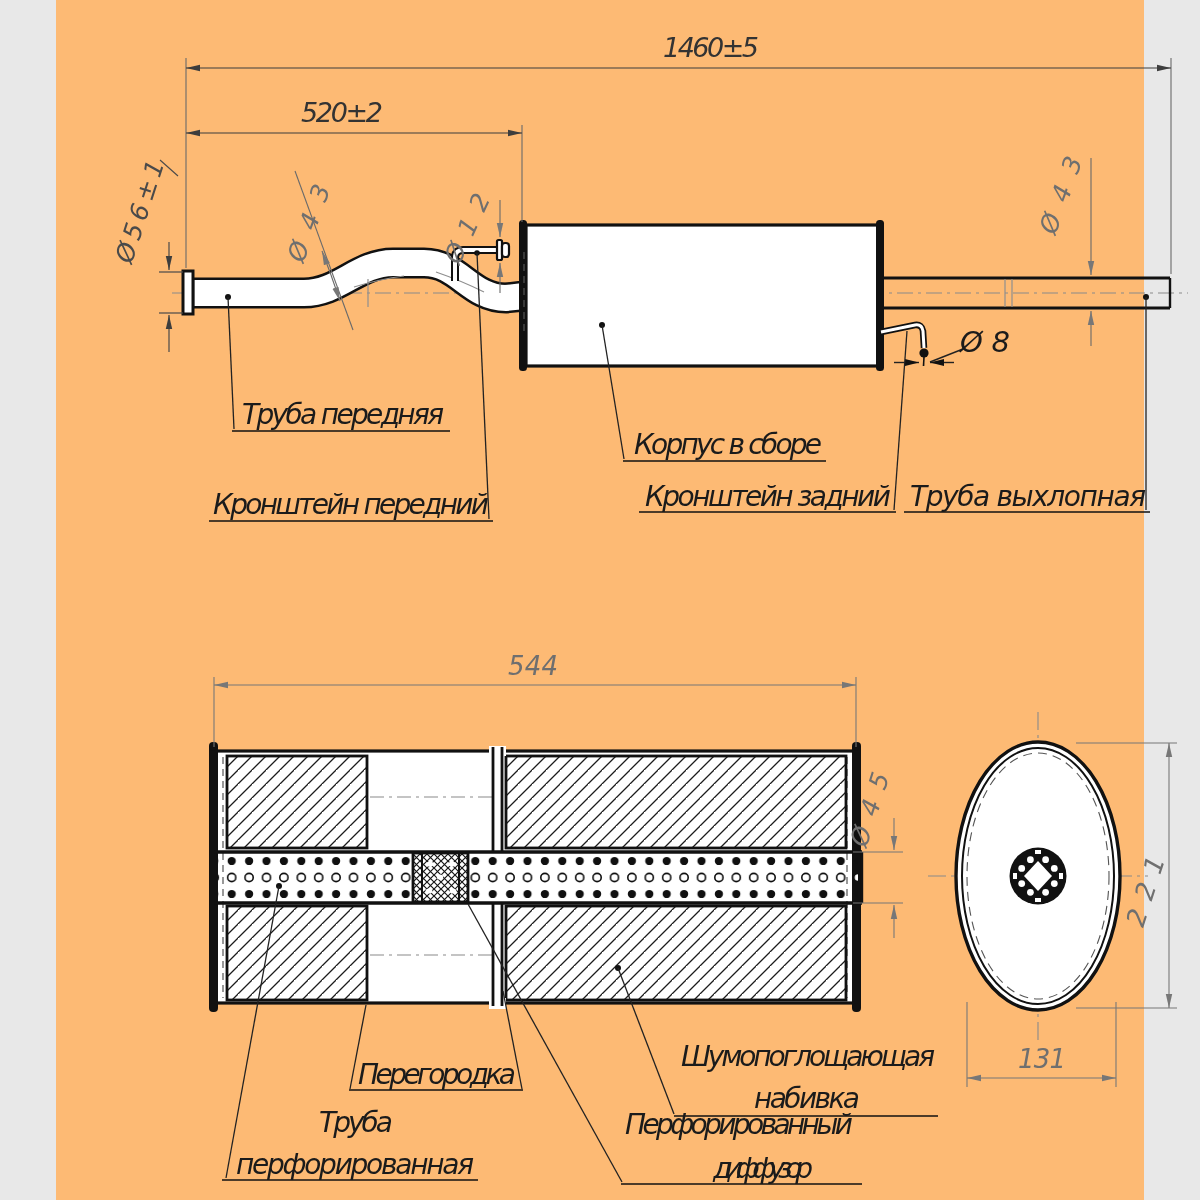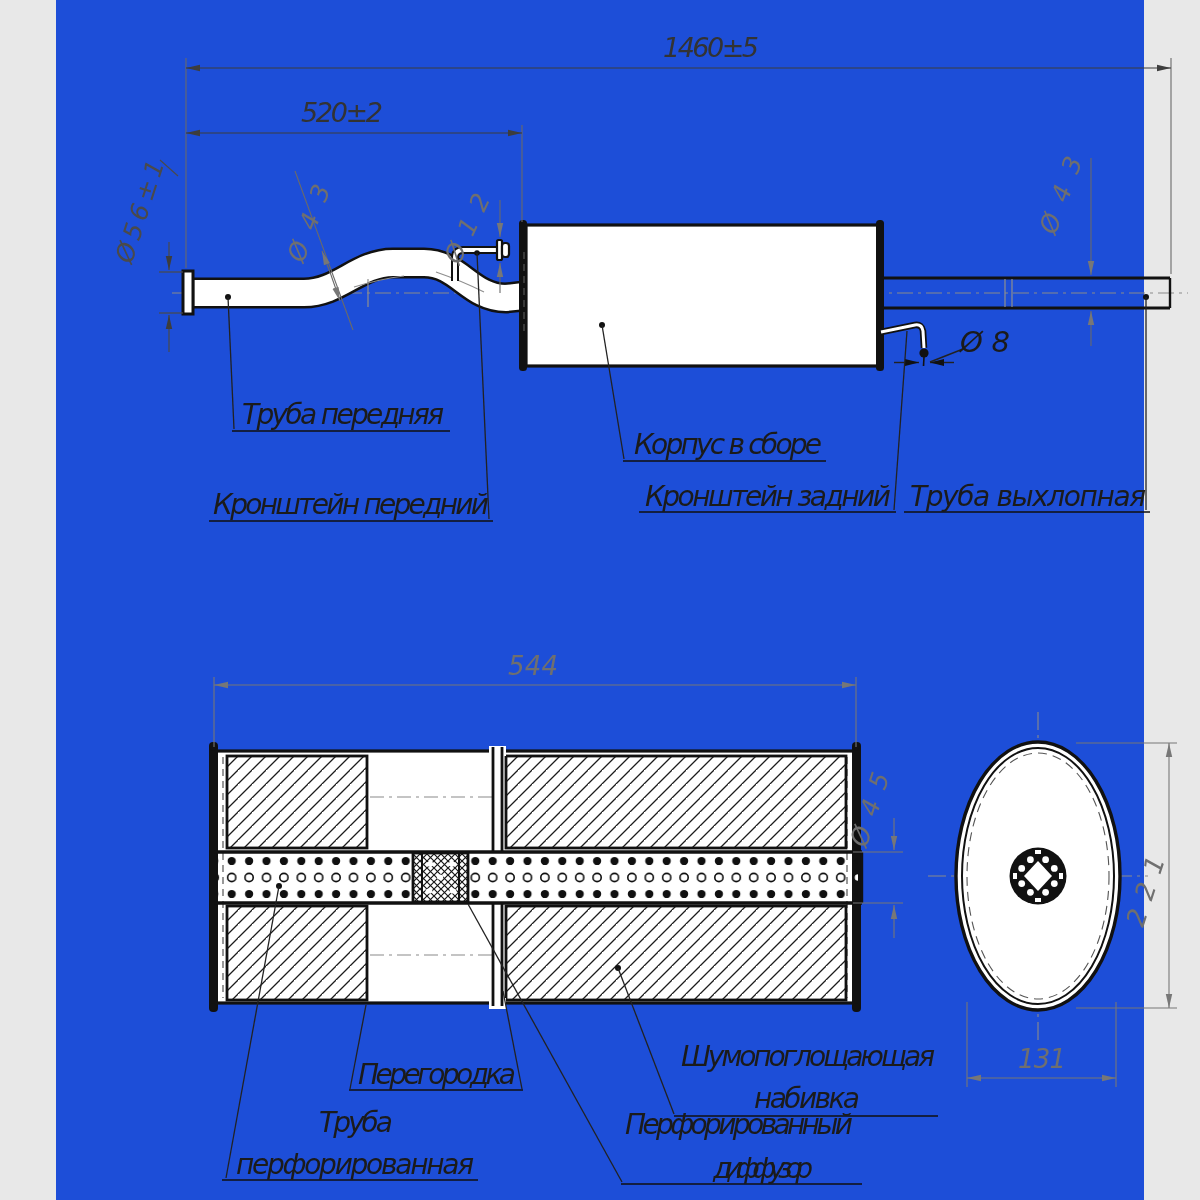--- a/index.html
+++ b/index.html
@@ -1,16 +1,16 @@
 <!DOCTYPE html>
 <html><head>
 <meta charset="utf-8">
 <style>
   html,body{margin:0;padding:0;background:#e8e8e8;}
-  .sheet{width:1088px;height:1200px;background:#1d4ed8;position:relative;margin:0 auto;
+  .sheet{width:1088px;height:1200px;background:#fdba74;position:relative;margin:0 auto;
          font-family:"DejaVu Sans","Liberation Sans",sans-serif;}
   svg{position:absolute;left:0;top:0;}
   text{font-family:"DejaVu Sans","Liberation Sans",sans-serif;font-style:italic;fill:#1b1b1b;}
   .lbl{font-size:28px;}
   .dimD{font-size:27px;fill:#333;}
   .dimG{font-size:26px;fill:#6f6f6f;}
   .dimR{font-size:25px;fill:#4a4a4a;}
   .dimRG{font-size:25px;fill:#6f6f6f;}
 </style>
 </head>

